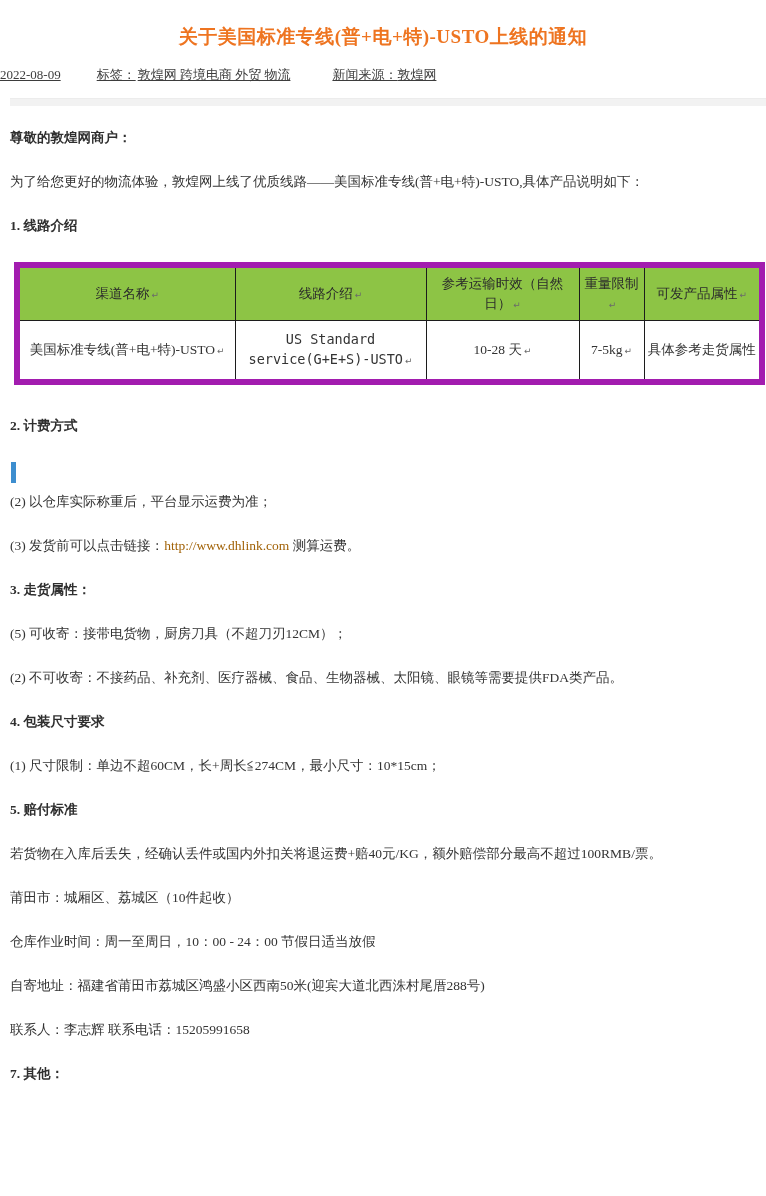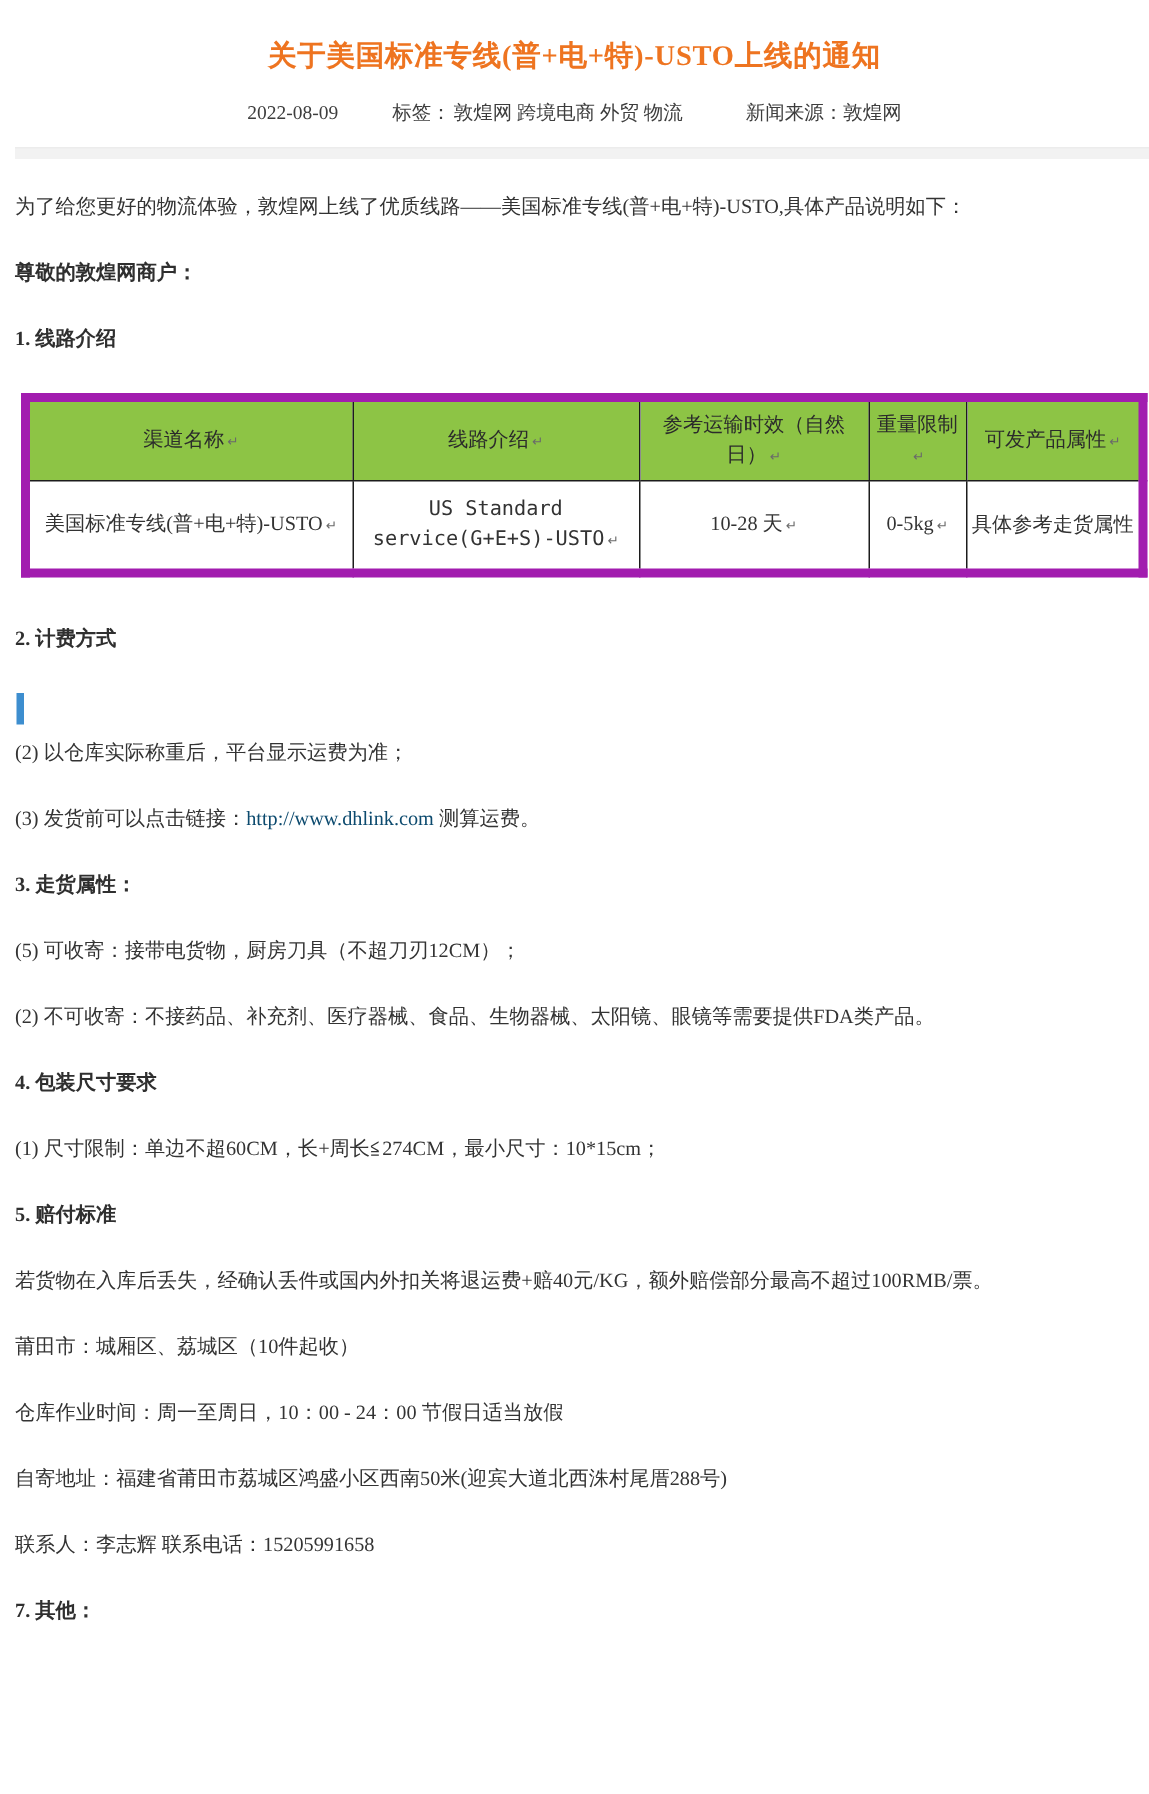--- a/index.html
+++ b/index.html
@@ -14,23 +14,23 @@
   
   .page-title {
     margin:24px 8px 16px 8px;
     text-align:center;
     font-size:19px; font-weight:bold;
     color:#ee7420;
     letter-spacing:0.5px;
   }
   .meta-row {
     margin-top:11px;
-    text-align:center;
     font-size:13px; color:#3d3d3d;
     white-space:nowrap;
+    text-decoration:underline;
   }
   .meta-date { margin-right:36px; }
   .meta-source-label { margin-left:42px; }
   .meta-tags-label { margin-right:2px; }
 
   .divider {
     height:7px; background:#f2f2f2;
     margin:14px 0 0 10px;
     border-top:1px solid #ececec;
   }
@@ -42,21 +42,21 @@
     line-height:15px;
     font-size:13.5px;
   }
   .p.bold { font-weight:bold; color:#2f2f2f; }
   .p.tight { margin-bottom:6px; }
   .cursor-artifact {
     width:5px; height:21px;
     background:#3d8ecf;
     margin:0 0 11px 1px;
   }
-  a.doc-link { color:#0c4a6e; text-decoration:none; cursor:pointer; }
+  a.doc-link { color:#a16207; text-decoration:none; cursor:pointer; }
 
   
   .tbl-wrap { margin:6px 0 33px 4px; }
   table.shipping {
     border-collapse:collapse; table-layout:fixed;
     width:745px;
     border:6px solid #a21caf;
   }
   table.shipping th, table.shipping td {
     border:1px solid #1c1c1c;
@@ -96,22 +96,22 @@
   <h1 class="page-title">关于美国标准专线(普+电+特)-USTO上线的通知</h1>
 
   <div class="meta-row">
     <span class="meta-date">2022-08-09</span><span class="meta-tags-label">标签：</span><span>敦煌网 跨境电商 外贸 物流</span><span class="meta-source-label">新闻来源：</span><span>敦煌网</span>
   </div>
 
   <div class="divider"></div>
 
   <div class="content">
 
+    <p class="p bold">尊敬的敦煌网商户：</p>
     <p class="p">为了给您更好的物流体验，敦煌网上线了优质线路——美国标准专线(普+电+特)-USTO,具体产品说明如下：</p>
-    <p class="p bold">尊敬的敦煌网商户：</p>
 
     <p class="p bold">1. 线路介绍</p>
 
     <div class="tbl-wrap">
       <table class="shipping">
         <colgroup>
           <col style="width:218px">
             <col style="width:191px">
             <col style="width:153px">
             <col style="width:65px">
@@ -124,21 +124,21 @@
             <th class="pad-wide"><span>参考运输时效（自然日）</span><span class="pmark">↵</span></th>
             <th><span>重量限制</span><span class="pmark">↵</span></th>
             <th><span>可发产品属性</span><span class="pmark">↵</span></th>
           </tr>
         </thead>
         <tbody>
           <tr>
             <td><span>美国标准专线(普+电+特)-USTO</span><span class="pmark">↵</span></td>
             <td class="en-cell"><span>US Standard service(G+E+S)-USTO</span><span class="pmark">↵</span></td>
             <td><span>10-28 天</span><span class="pmark">↵</span></td>
-            <td><span>0-5kg</span><span class="pmark">↵</span></td>
+            <td><span>7-5kg</span><span class="pmark">↵</span></td>
             <td class="left-cell"><span>具体参考走货属性</span></td>
           </tr>
         </tbody>
       </table>
     </div>
 
     <p class="p bold">2. 计费方式</p>
     <div class="cursor-artifact"></div>
     <p class="p">(2) 以仓库实际称重后，平台显示运费为准；</p>
     <p class="p"><span>(3) 发货前可以点击链接：</span><a class="doc-link" href="#">http://www.dhlink.com</a><span> 测算运费。</span></p>

